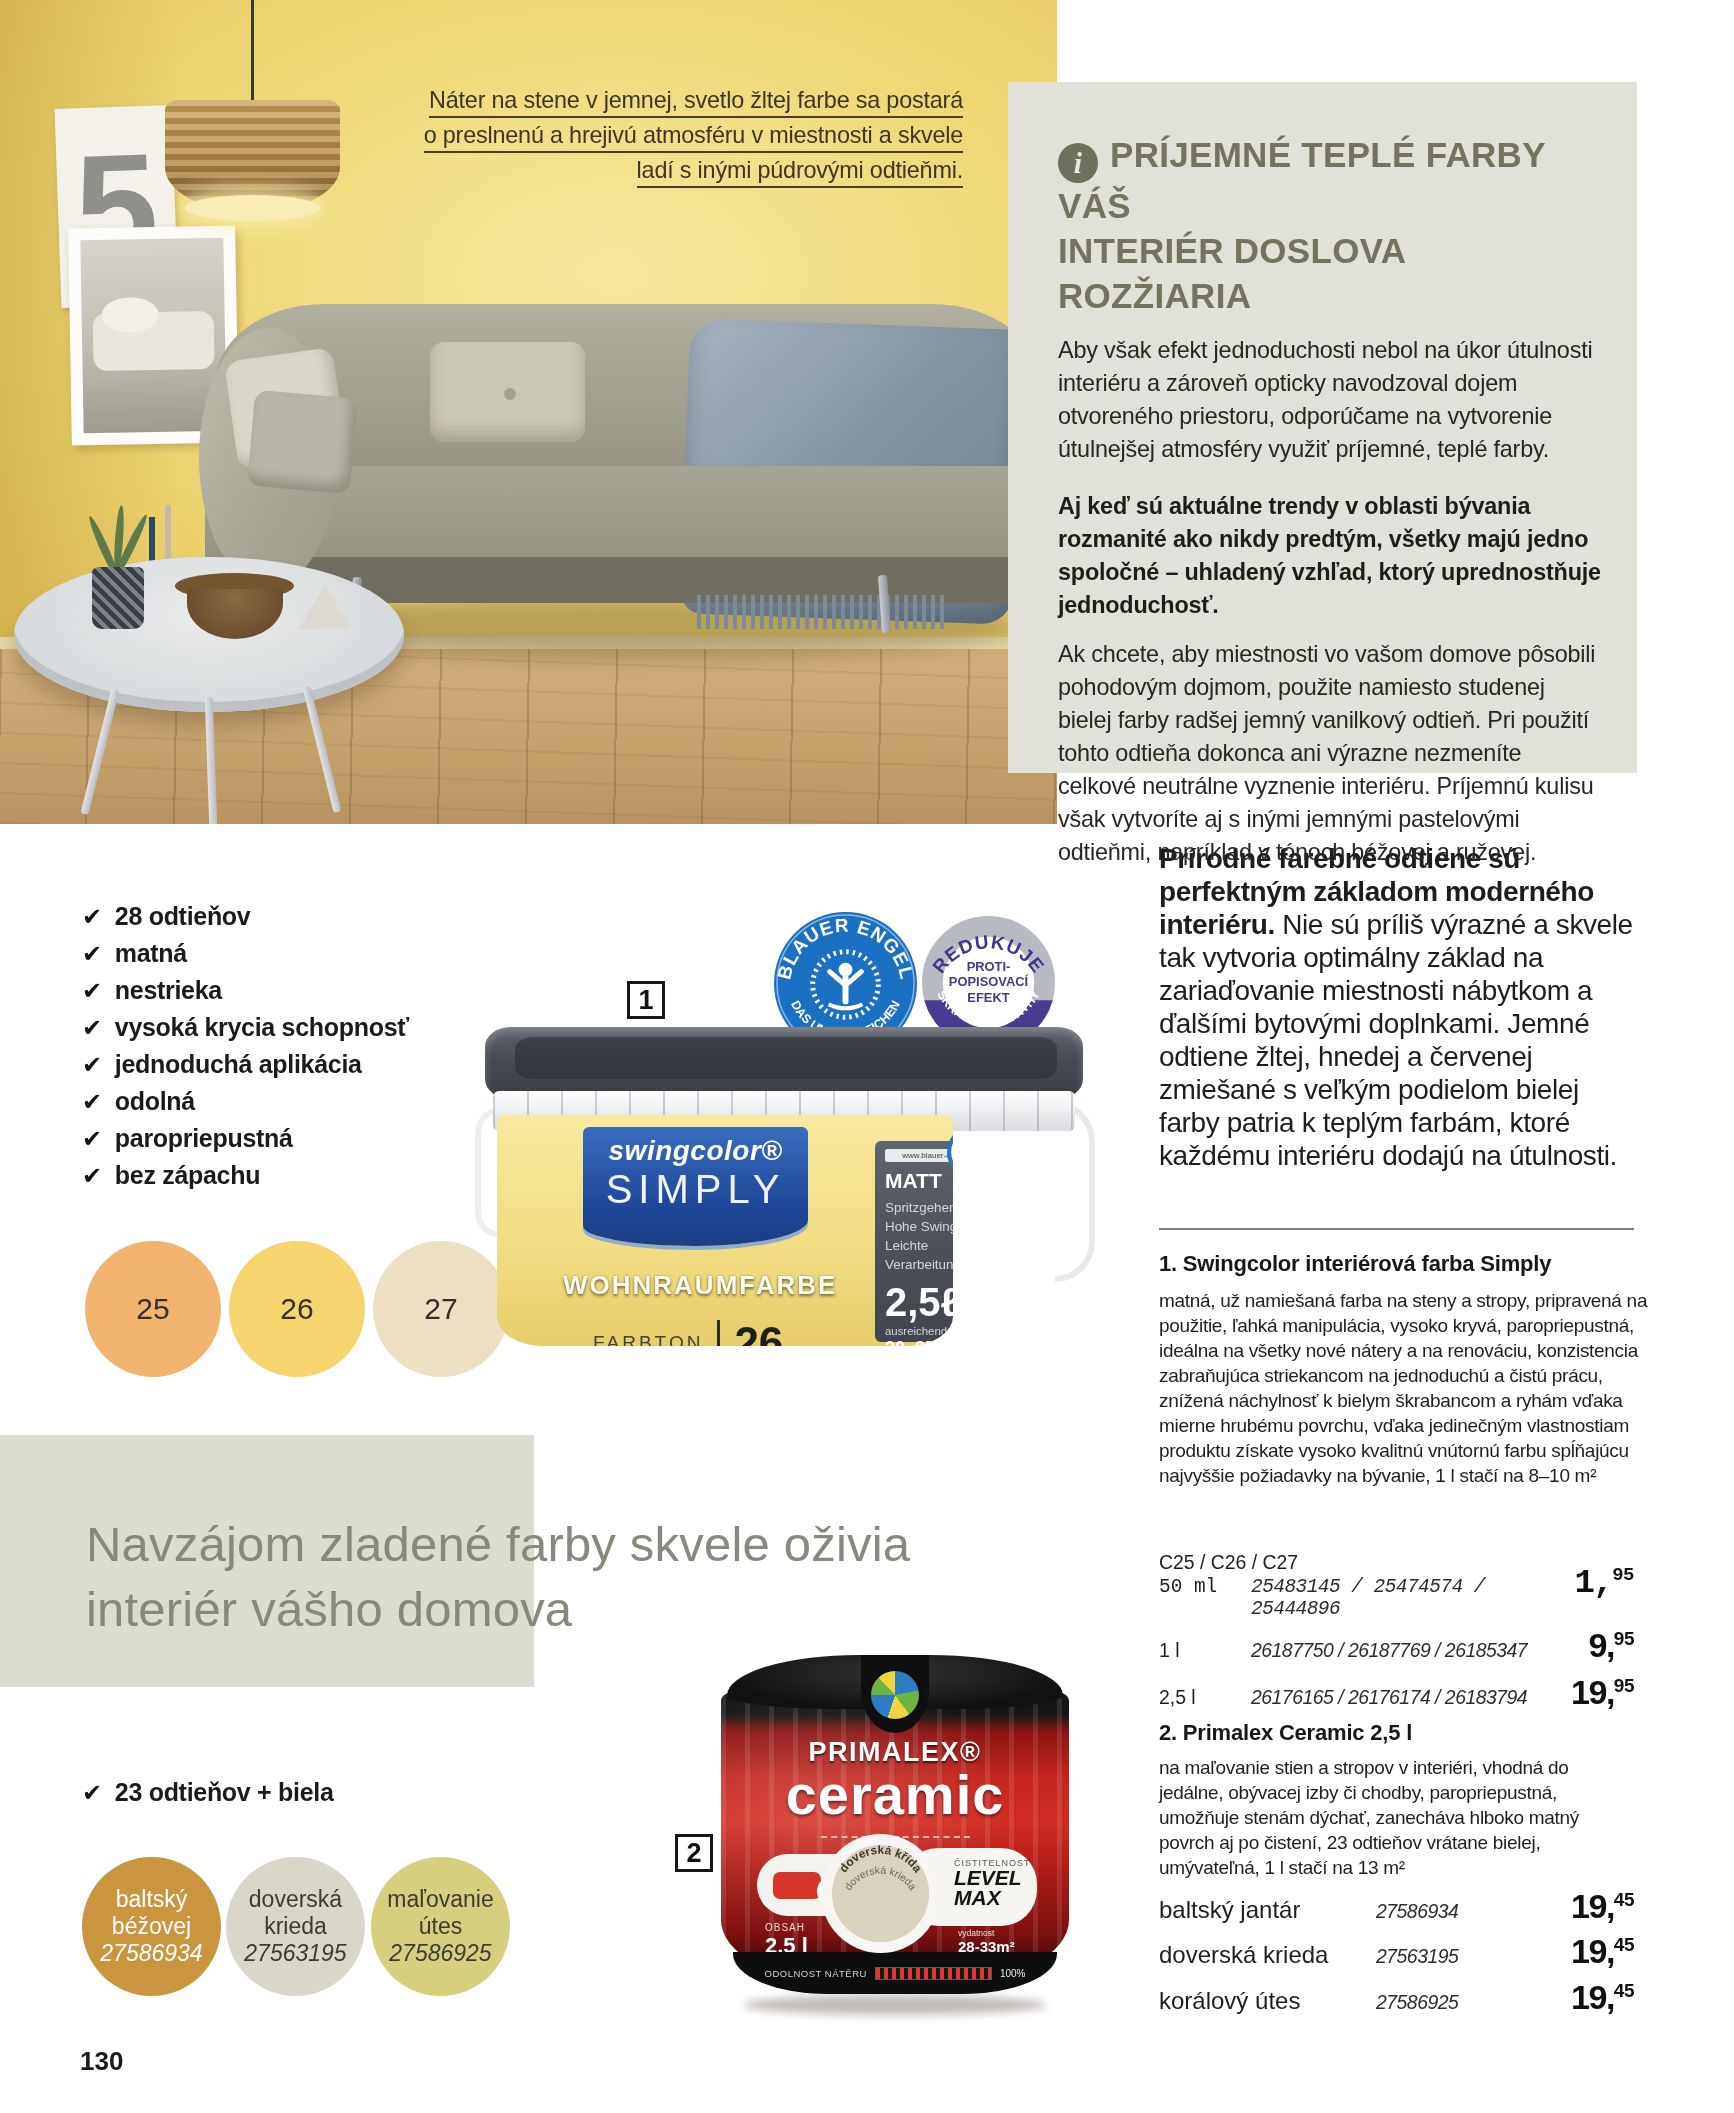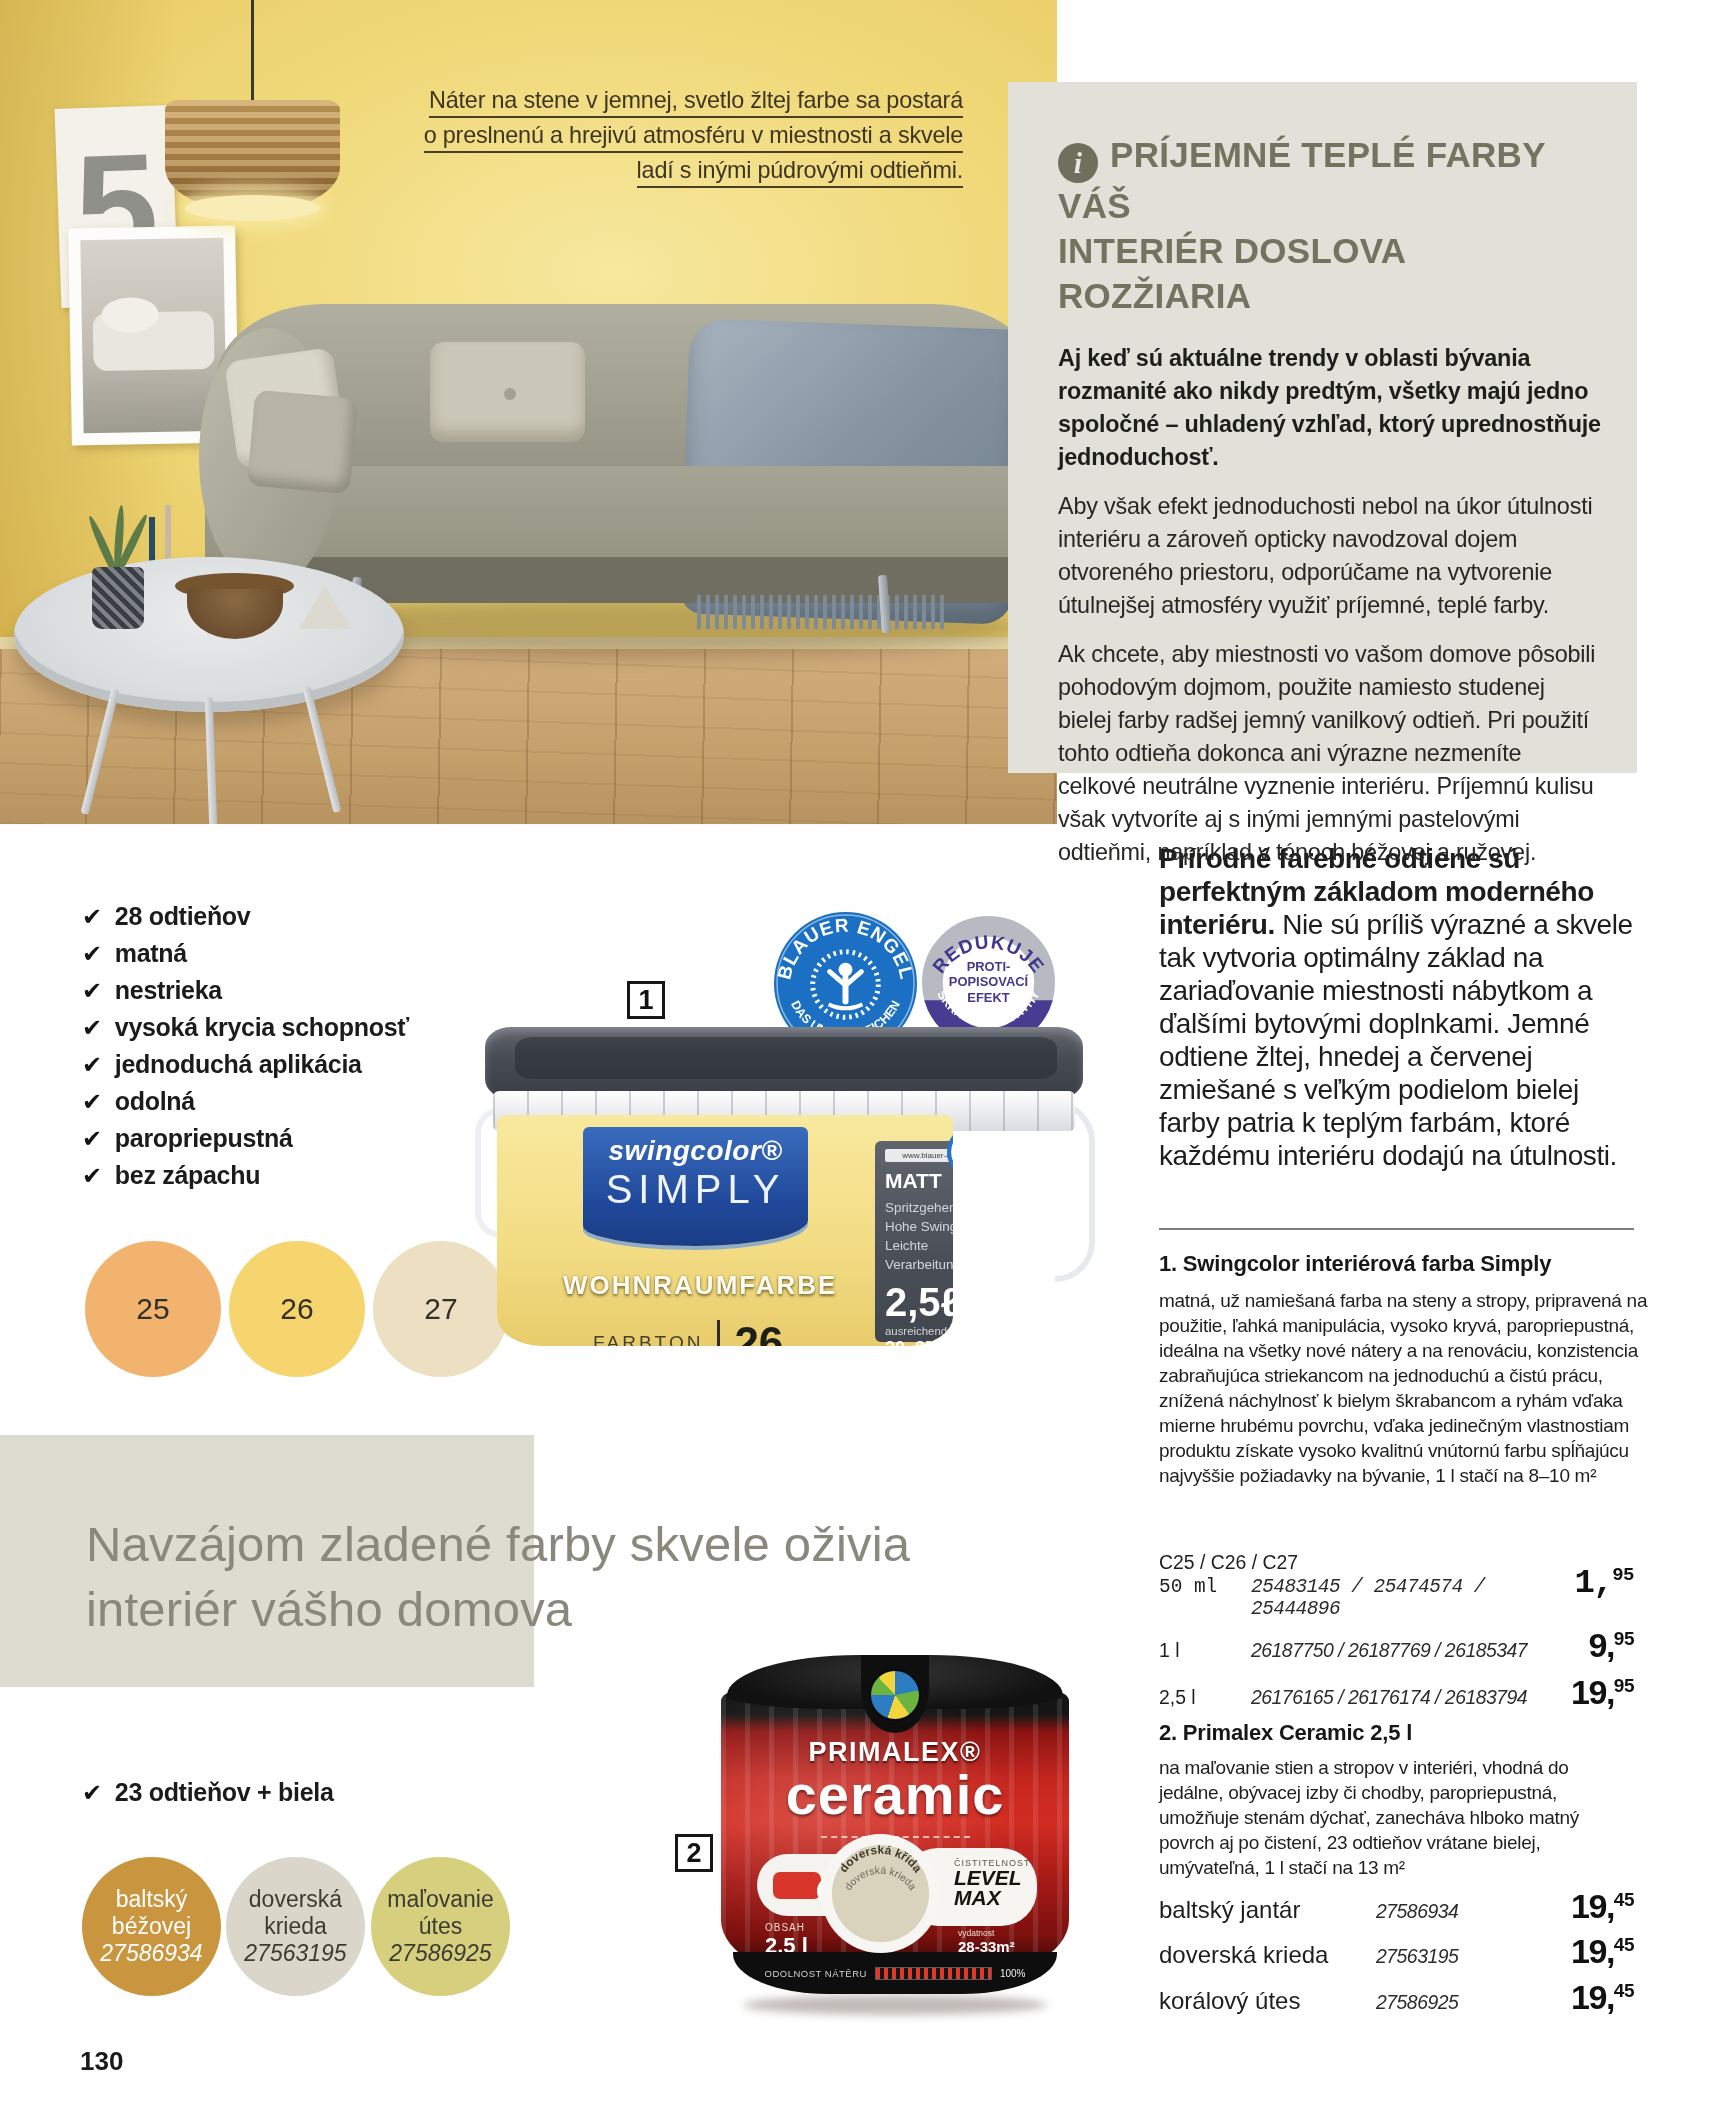--- a/index.html
+++ b/index.html
@@ -255,22 +255,22 @@
     </div>
   </div>
 
   <section class="info-panel">
     <div class="ip-title">
       <span class="ip-icon">
           <span>i</span>
         </span><span>PRÍJEMNÉ TEPLÉ FARBY VÁŠ</span><br>
       <span>INTERIÉR DOSLOVA ROZŽIARIA</span>
     </div>
+    <p class="ip-p">Aby však efekt jednoduchosti nebol na úkor útulnosti interiéru a zároveň opticky navodzoval dojem otvoreného priestoru, odporúčame na vytvorenie útulnejšej atmosféry využiť príjemné, teplé farby.</p>
     <p class="ip-p bold">Aj keď sú aktuálne trendy v oblasti bývania rozmanité ako nikdy predtým, všetky majú jedno spoločné – uhladený vzhľad, ktorý uprednostňuje jednoduchosť.</p>
-    <p class="ip-p">Aby však efekt jednoduchosti nebol na úkor útulnosti interiéru a zároveň opticky navodzoval dojem otvoreného priestoru, odporúčame na vytvorenie útulnejšej atmosféry využiť príjemné, teplé farby.</p>
     <p class="ip-p">Ak chcete, aby miestnosti vo vašom domove pôsobili pohodovým dojmom, použite namiesto studenej bielej farby radšej jemný vanilkový odtieň. Pri použití tohto odtieňa dokonca ani výrazne nezmeníte celkové neutrálne vyznenie interiéru. Príjemnú kulisu však vytvoríte aj s inými jemnými pastelovými odtieňmi, napríklad v tónoch béžovej a ružovej.</p>
   </section>
 
   <p class="intro"><b>Prírodné farebné odtiene sú perfektným základom moderného interiéru.</b><span> Nie sú príliš výrazné a skvele tak vytvoria optimálny základ na zariaďovanie miestnosti nábytkom a ďalšími bytovými doplnkami. Jemné odtiene žltej, hnedej a červenej zmiešané s veľkým podielom bielej farby patria k teplým farbám, ktoré každému interiéru dodajú na útulnosti.</span></p>
 
   <div class="features">
     <div class="feat"><span class="check">✔</span><span>28 odtieňov</span></div>
     <div class="feat"><span class="check">✔</span><span>matná</span></div>
     <div class="feat"><span class="check">✔</span><span>nestrieka</span></div>
     <div class="feat"><span class="check">✔</span><span>vysoká krycia schopnosť</span></div>

